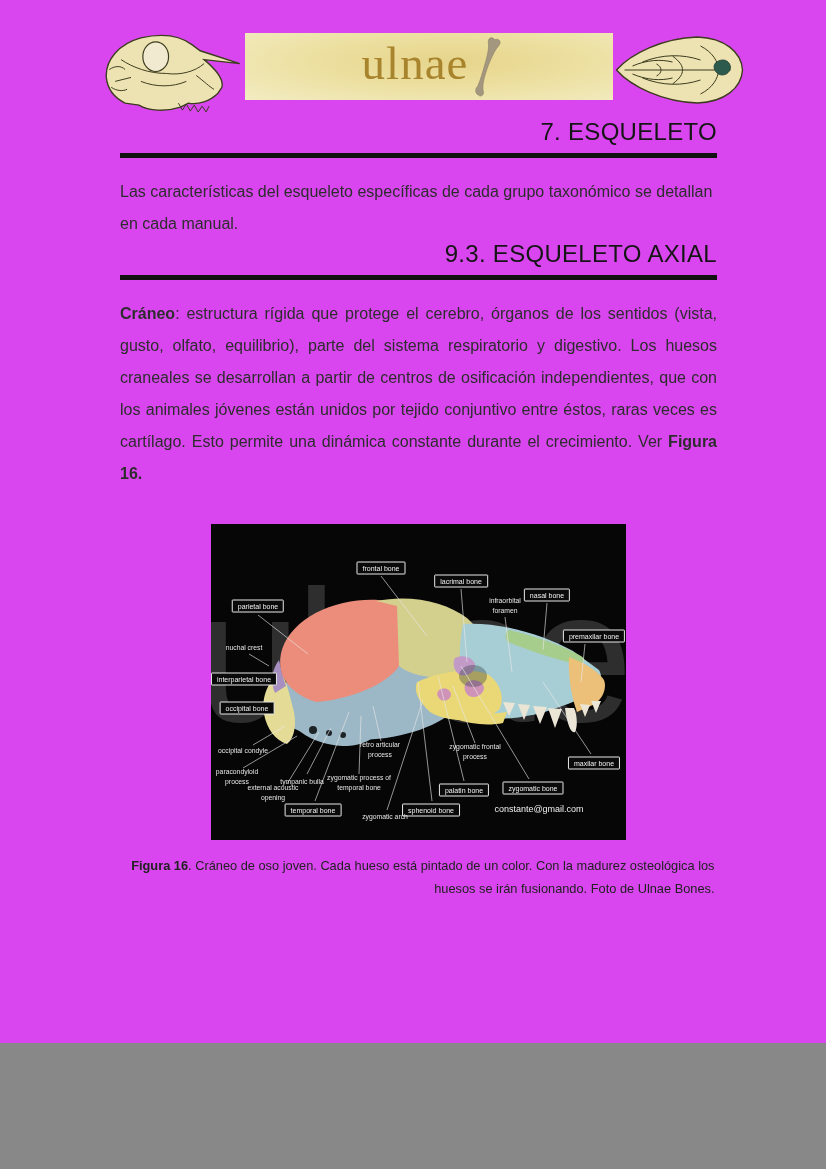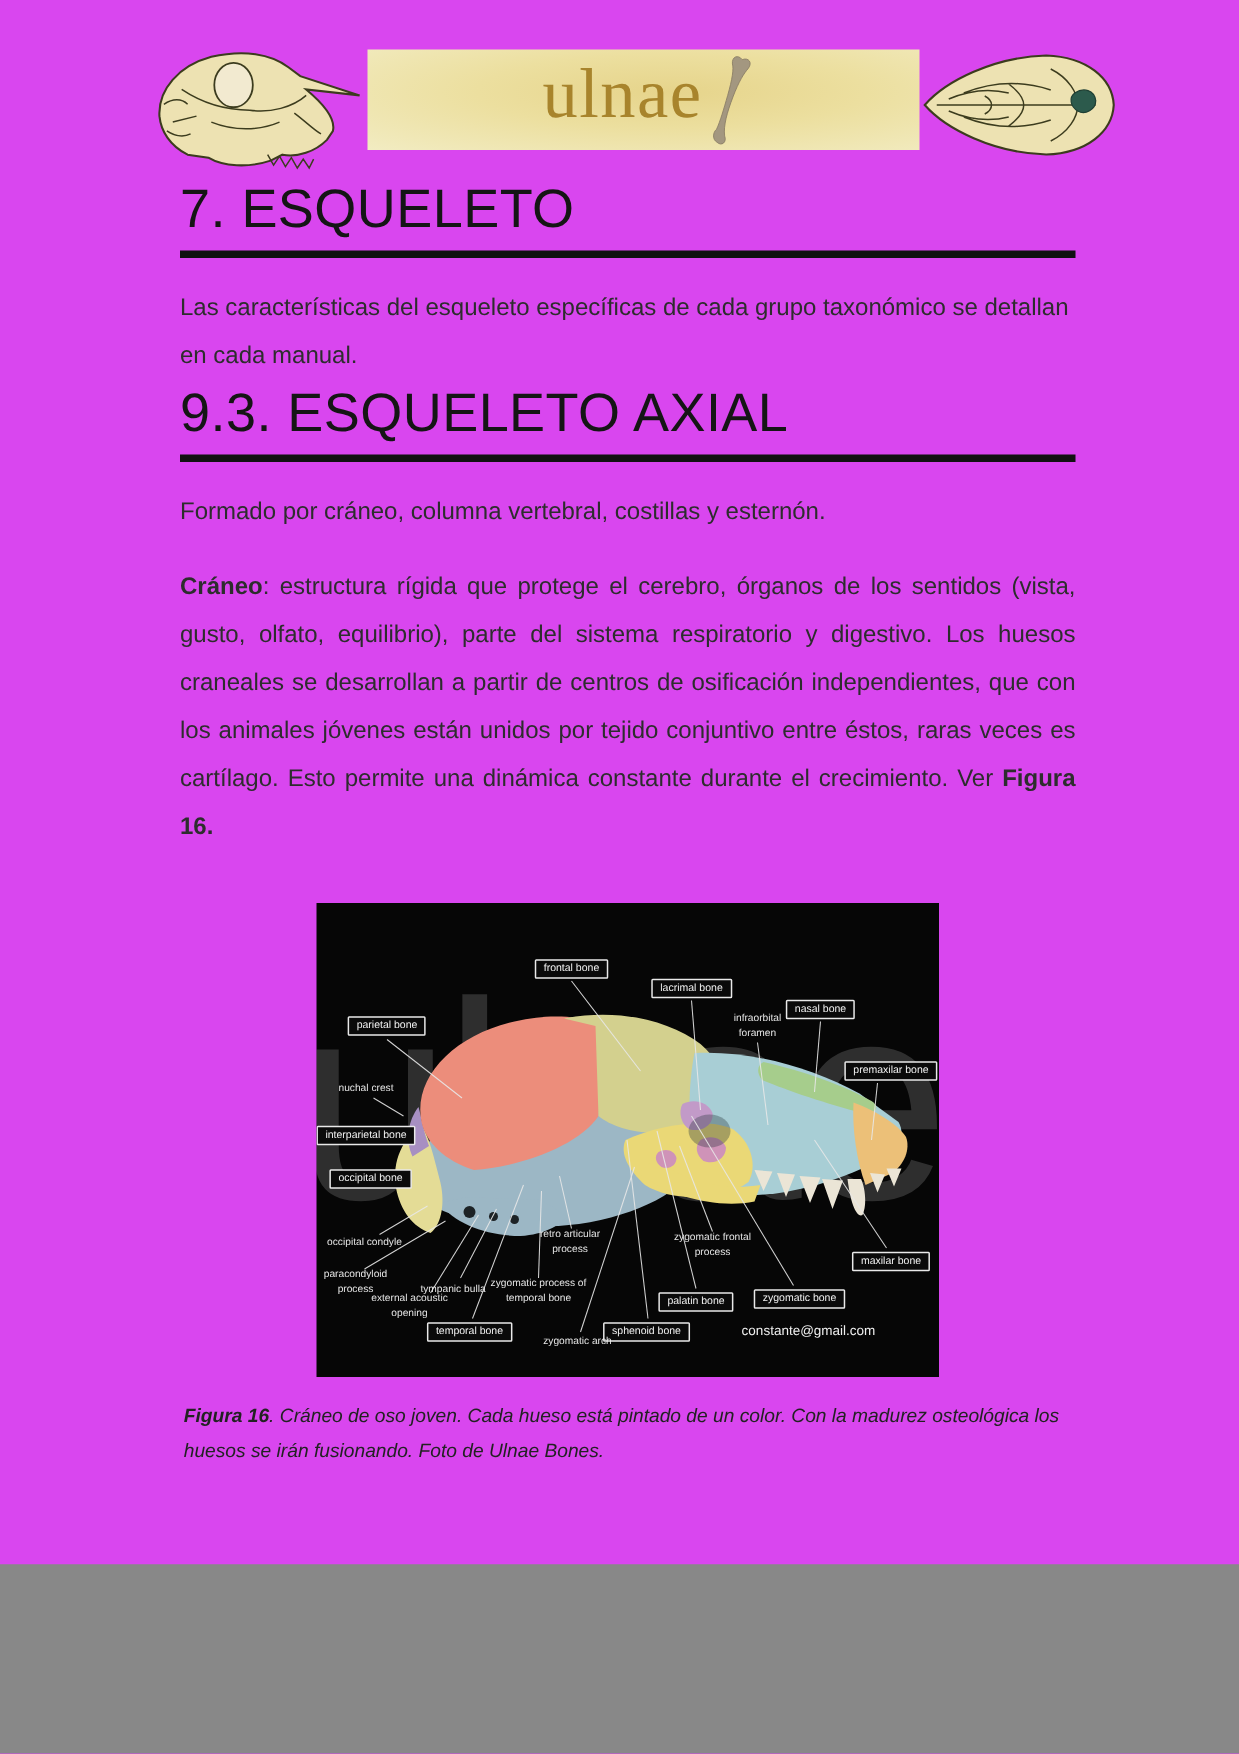--- a/index.html
+++ b/index.html
@@ -18,22 +18,22 @@
     display:flex;align-items:center;justify-content:center;gap:10px;
   }
   .banner-word{
     font-family:"Liberation Serif",serif;font-size:47px;line-height:1;
     color:#a8842c;letter-spacing:1px;padding-bottom:6px;
   }
   .banner-bone{width:22px;height:64px;transform:rotate(16deg);margin:0 -2px;}
   
   .content{position:absolute;left:120px;top:118px;width:597px;}
   h1.sec{
-    font-size:36px;font-weight:400;color:#151515;margin:0;
-    padding:0 0 7px 0;border-bottom:5px solid #111;letter-spacing:.3px;
+    font-size:24px;font-weight:400;color:#151515;margin:0;
+    padding:0 0 7px 0;border-bottom:5px solid #111;letter-spacing:.3px;text-align:right;
   }
   .h1-first{margin-top:20px;}
   .h1-second{margin-top:52px;}
   p.body{font-size:16px;line-height:32px;margin:18px 0 0 0;color:#2d2d2d;}
   p.justify{text-align:justify;}
   .term{font-weight:bold;}
   .bold{font-weight:bold;}
   
   .fig-wrap{margin:34px 0 0 0;}
   .fig-canvas{
@@ -53,22 +53,22 @@
   .flabel.boxed{
     background:#0a0a0a;border:1px solid #e9e9e9;border-radius:1px;
     padding:2px 5px;font-size:7px;white-space:nowrap;
   }
   .flabel.plain{font-size:6.8px;line-height:1.4;white-space:pre-line;opacity:.95;}
   .fig-credit{
     position:absolute;transform:translate(-50%,-50%);
     font-size:9px;color:#efefef;white-space:nowrap;z-index:3;
   }
   .caption{
-    margin:14px auto 0 auto;width:592px;text-align:left;
-    font-size:12.8px;line-height:23px;color:#222;font-style:italic;
+    margin:14px auto 0 auto;width:592px;text-align:right;
+    font-size:12.8px;line-height:23px;color:#222;
   }
   .page-num{position:absolute;right:72px;top:1098px;font-size:11px;color:#222;}
 </style>
 </head>
 <body>
 
 <div class="page">
 
   <div class="hdr">
     <svg class="hdr-skull-left" viewBox="0 0 145 85">
@@ -92,21 +92,20 @@
       <path d="M104,36 C110,32 117,34 118,41 C118,47 111,51 106,48 C101,45 100,39 104,36 Z" fill="#2c5a4c" stroke="#1e3f34" stroke-width="0.8"></path>
     </svg>
   </div>
 
   <div class="content">
 
     <h1 class="sec h1-first">7. ESQUELETO</h1>
     <p class="body">Las características del esqueleto específicas de cada grupo taxonómico se detallan en cada manual.</p>
 
     <h1 class="sec h1-second">9.3. ESQUELETO AXIAL</h1>
-    <p class="body">Formado por cráneo, columna vertebral, costillas y esternón.</p>
 
     <p class="body justify"><span class="term">Cráneo</span><span>: estructura rígida que protege el cerebro, órganos de los sentidos (vista, gusto, olfato, equilibrio), parte del sistema respiratorio y digestivo. Los huesos craneales se desarrollan a partir de centros de osificación independientes, que con los animales jóvenes están unidos por tejido conjuntivo entre éstos, raras veces es cartílago. Esto permite una dinámica constante durante el crecimiento. Ver </span><span class="bold">Figura 16.</span></p>
 
     <div class="fig-wrap">
       <div class="fig-canvas">
 
         <div class="watermark">ulnae</div>
 
         <svg class="skull" width="415" height="316" viewBox="0 0 415 316">
 

